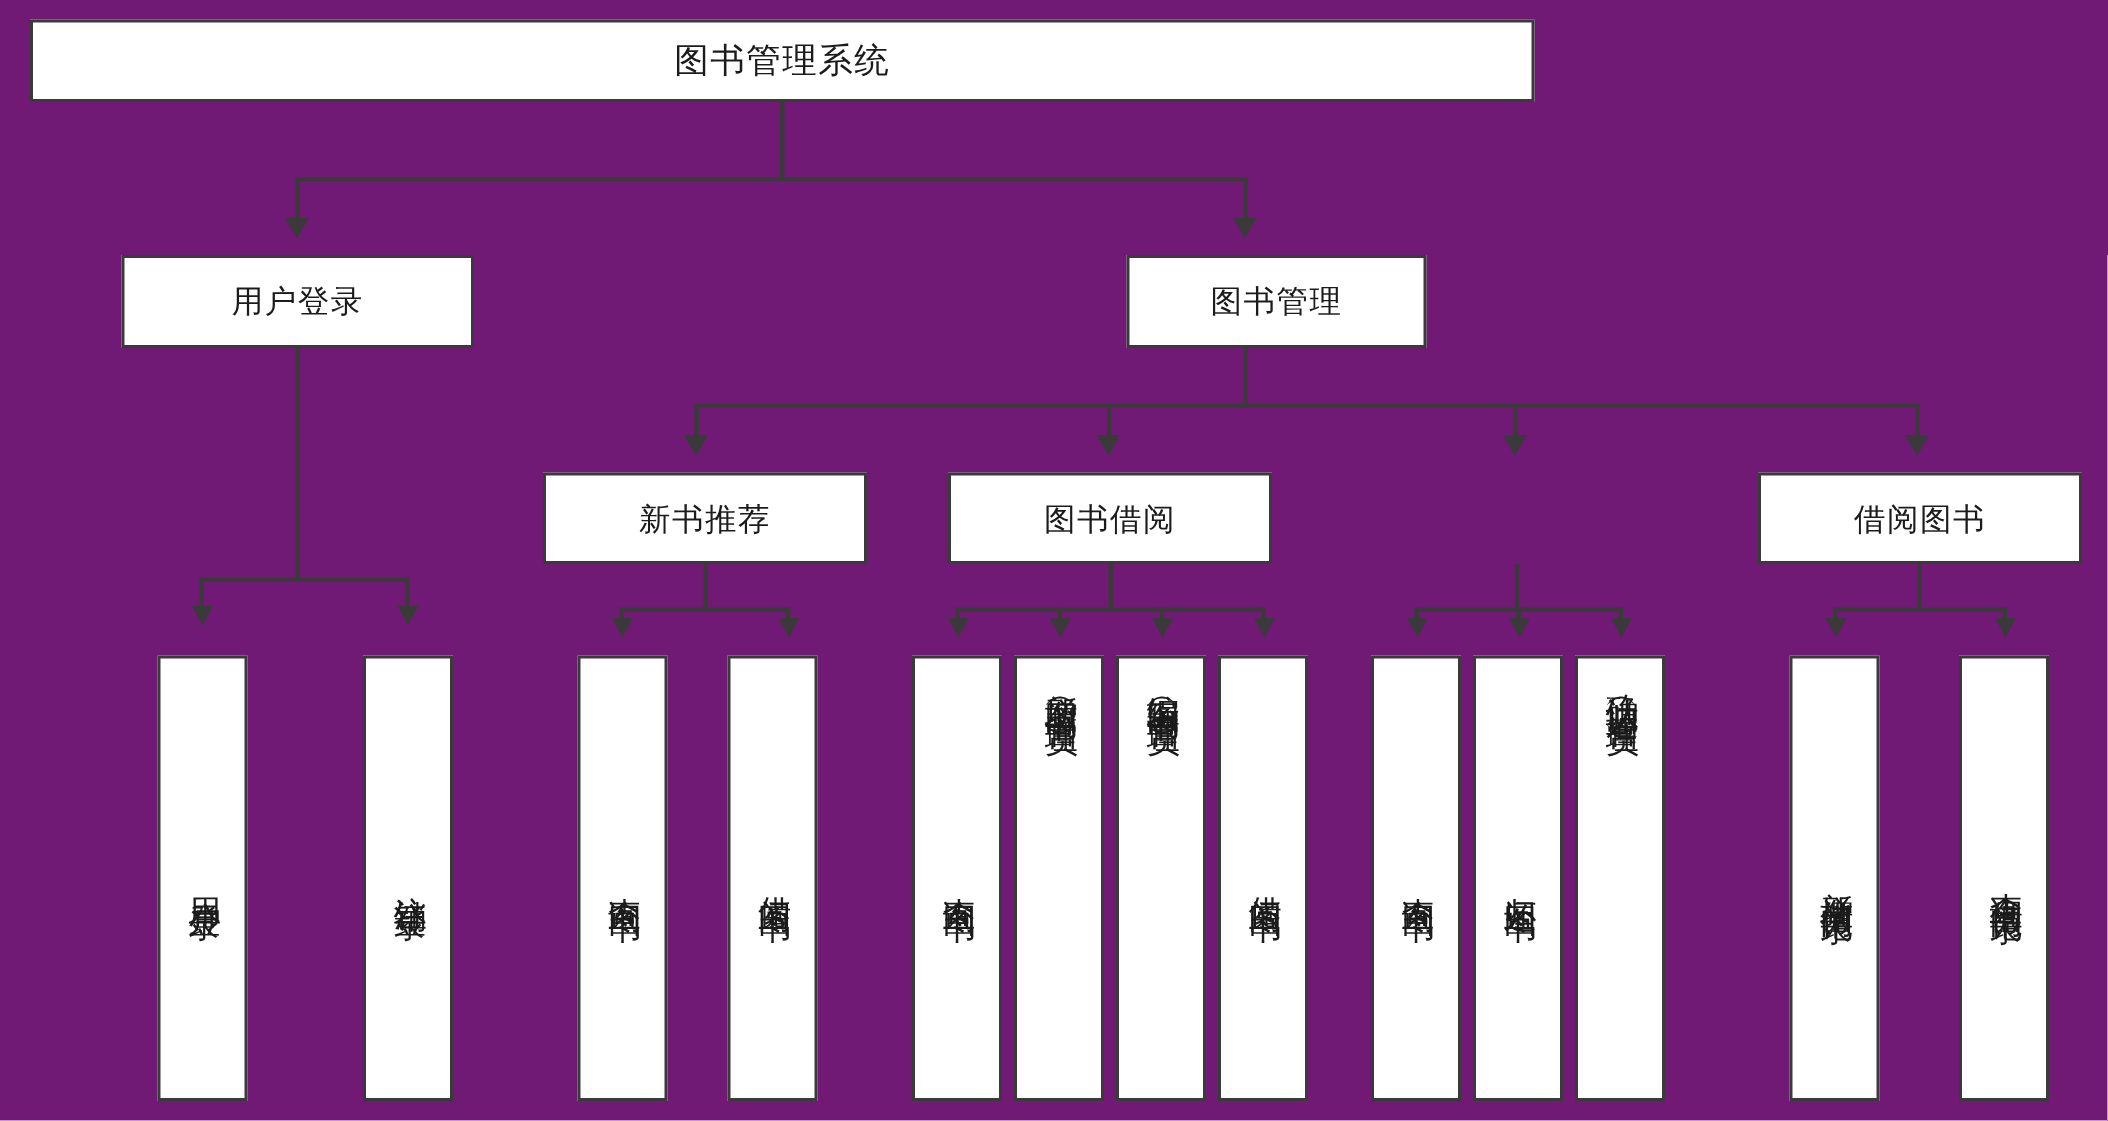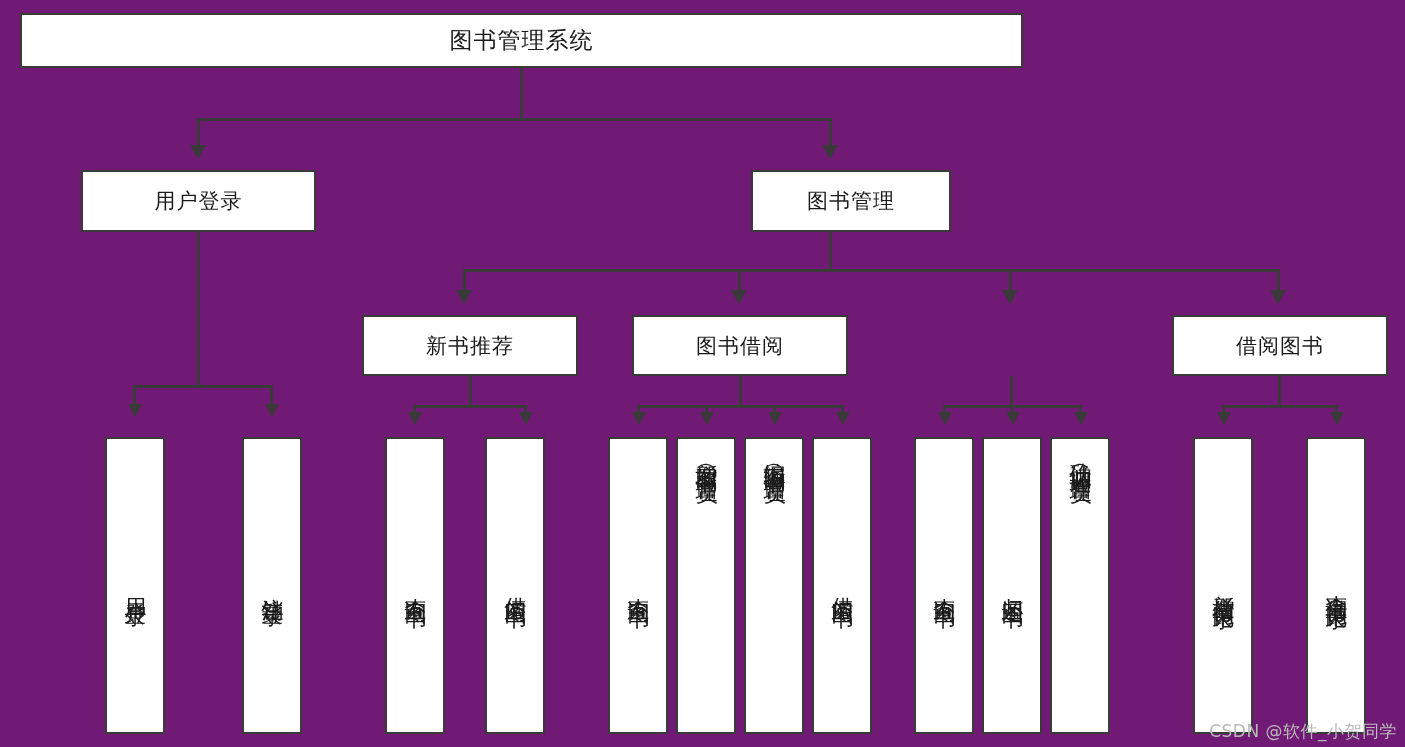--- a/index.html
+++ b/index.html
@@ -211,15 +211,14 @@
     <span class="vtext">确认归还（管理员）</span>
   </div>
 
   <div class="node leaf center" style="left:1193px;top:437px;width:60px;height:297px;">
     <span class="vtext">新增借阅记录</span>
   </div>
   <div class="node leaf center" style="left:1306px;top:437px;width:60px;height:297px;">
     <span class="vtext">查询借阅记录</span>
   </div>
 
-  <div id="watermark">CSDN @软件_小贺同学</div>
 
 </div>
 
 </body></html>

